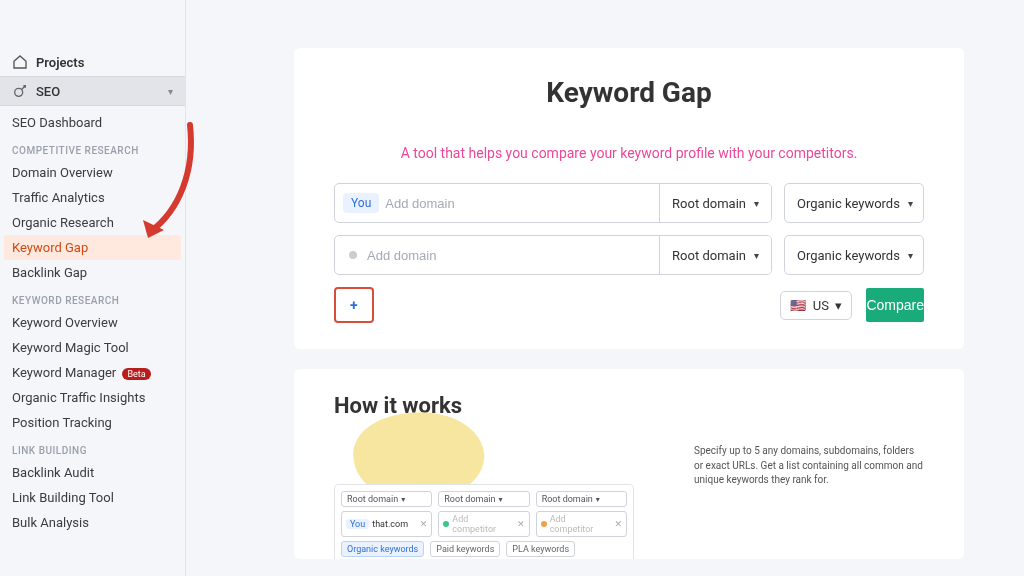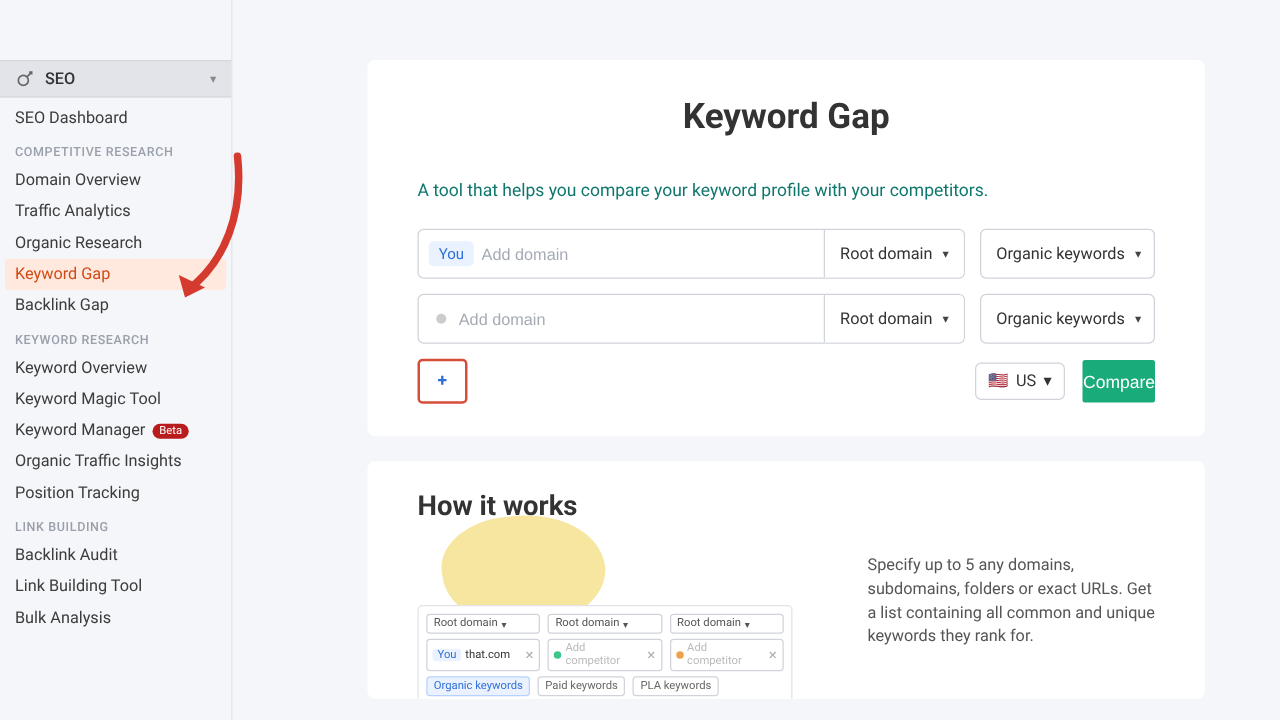--- a/index.html
+++ b/index.html
@@ -94,22 +94,22 @@
     padding: 28px 40px 26px;
     margin-bottom: 20px;
   }
   .kg-title {
     font-size: 28px;
     font-weight: 700;
     text-align: center;
     margin-bottom: 6px;
   }
   .kg-sub {
-    text-align: left;
-    color: #0f766e;
+    text-align: center;
+    color: #ec4899;
     font-size: 14px;
     margin-bottom: 22px;
     margin-top: 36px;
   }
   .form-row {
     display: flex;
     gap: 12px;
     margin-bottom: 12px;
     align-items: stretch;
   }
@@ -221,29 +221,35 @@
   .mini-sel .mchev{font-size:8px;}
   .mini-dom { border:1px solid #d0d3da; border-radius:3px; padding:2px 4px; display:flex; align-items:center; gap:3px; font-size:9px; flex:1;}
   .mini-dom .mx{color:#aaa; margin-left:auto;}
   .mini-chip-you{ background:#eaf2ff; color:#2f6fd8; padding:0 4px; border-radius:3px; }
   .mdot{ width:6px;height:6px;border-radius:50%; flex-shrink:0;}
   .mdot.g{background:#3cc68a;} .mdot.o{background:#f0a04d;}
   .mini-kw{ border:1px solid #d0d3da; border-radius:3px; padding:2px 5px; font-size:9px; color:#666;}
   .mini-kw.active{ background:#eaf2ff; color:#2f6fd8; border-color:#b8d2ff;}
   .how-txt { flex:1; padding-top: 12px; }
   .how-h { font-size:19px; font-weight:700; margin-bottom:8px; }
-  .how-p { font-size:13px; color:#555; line-height:1.45; max-width:300px;}
+  .how-p { font-size:10px; color:#555; line-height:1.45; max-width:300px;}
 </style>
 </head>
 <body>
 
 <div class="app">
 
   <div class="sidebar">
 
+    <div class="side-row top">
+      <svg class="icon" viewBox="0 0 24 24" fill="none" stroke="#555" stroke-width="2">
+          <path d="M3 11 L12 3 L21 11 V21 H3 Z"></path>
+        </svg>
+      <span>Projects</span>
+    </div>
 
     <div class="side-row seo">
       <svg class="icon" viewBox="0 0 24 24" fill="none" stroke="#666" stroke-width="2">
           <circle cx="10" cy="14" r="6"></circle>
           <path d="M14 10 L20 4 M17 4h3v3"></path>
         </svg>
       <span>SEO</span>
       <span class="chev">▾</span>
     </div>
 

